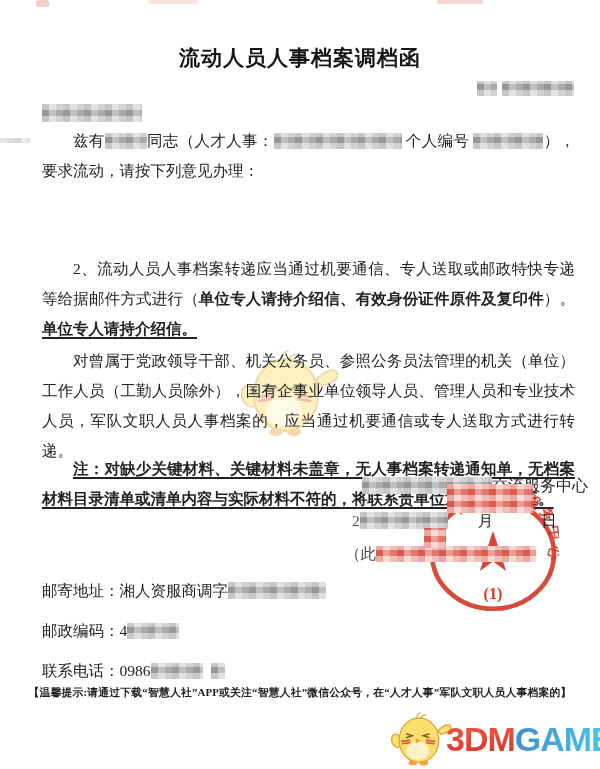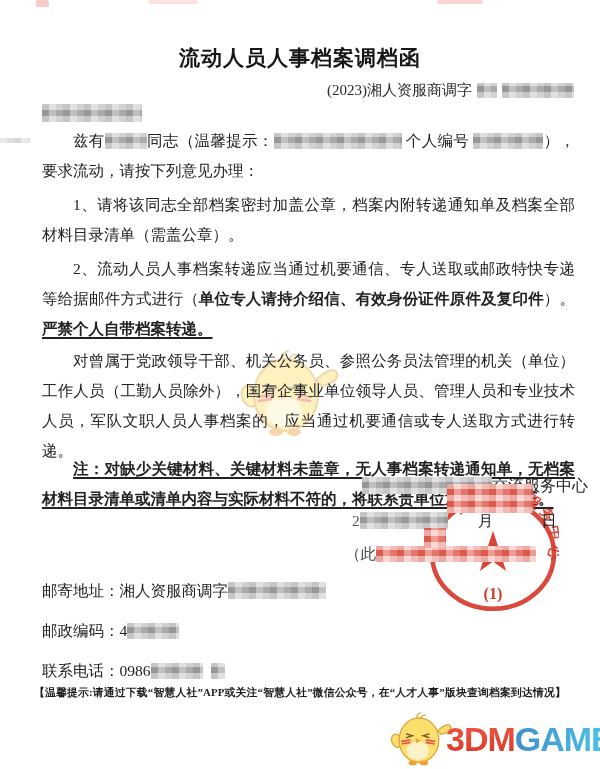--- a/index.html
+++ b/index.html
@@ -87,38 +87,36 @@
       <path d="M22 57 l13 -2 M23 61 l12 -2 M62 55 l13 2 M62 59 l12 2" stroke="#E2574B" stroke-width="2.6" stroke-linecap="round"></path>
       <path d="M45 52 l8 4 l-8 4 z" fill="#F0A03A"></path>
       <path d="M80 40 q16 -15 21 -7 q3 8 -15 13 z" fill="#FBDE6C" stroke="#D9A43C" stroke-width="2"></path>
       <ellipse cx="40" cy="92" rx="7" ry="4" fill="#F0A03A"></ellipse>
       <ellipse cx="58" cy="92" rx="7" ry="4" fill="#F0A03A"></ellipse>
     </svg>
   </div>
 
   <div class="title body-z">流动人员人事档案调档函</div>
   <div class="docnum body-z">
-    <span>(2023)湘人资服商调字</span>
     <span class="mz" style="width:20px;height:15px;"></span>
     <span class="mz" style="width:72px;height:15px;"></span>
   </div>
 
   <div class="abs body-z" style="left:42px;top:104px;">
     <span class="mz" style="width:100px;height:18px;"></span>
     <span class="mz" style="width:58px;height:5px;vertical-align:-6px;margin-left:-70px;opacity:.7;"></span>
   </div>
 
   <p class="para indent body-z" style="top:126px;">
-    <span>兹有</span><span class="mz" style="width:42px;height:16px;"></span><span>同志（温馨提示：</span><span class="mz" style="width:128px;height:16px;"></span> <span>个人编号</span> <span class="mz" style="width:70px;height:16px;"></span><span>），</span><span>要求流动，请按下列意见办理：</span>
+    <span>兹有</span><span class="mz" style="width:42px;height:16px;"></span><span>同志（人才人事：</span><span class="mz" style="width:128px;height:16px;"></span> <span>个人编号</span> <span class="mz" style="width:70px;height:16px;"></span><span>），</span><span>要求流动，请按下列意见办理：</span>
   </p>
 
-  <p class="para indent body-z" style="top:190px;">1、请将该同志全部档案密封加盖公章，档案内附转递通知单及档案全部材料目录清单（需盖公章）。</p>
 
   <p class="para indent body-z" style="top:254px;">
-    <span>2、流动人员人事档案转递应当通过机要通信、专人送取或邮政特快专递等给据邮件方式进行（</span><span class="b">单位专人请持介绍信、有效身份证件原件及复印件</span><span>）。</span><span class="b u">严禁个人自带档案转递。</span>
+    <span>2、流动人员人事档案转递应当通过机要通信、专人送取或邮政特快专递等给据邮件方式进行（</span><span class="b">单位专人请持介绍信、有效身份证件原件及复印件</span><span>）。</span><span class="b u">单位专人请持介绍信。</span>
   </p>
 
   <p class="para indent b u body-z" style="top:426px;">注：对缺少关键材料、关键材料未盖章，无人事档案转递通知单，无档案材料目录清单或清单内容与实际材料不符的，将联系贵单位退回予以补正。</p>
 
   <p class="para indent body-z" style="top:346px;">对曾属于党政领导干部、机关公务员、参照公务员法管理的机关（单位）工作人员（工勤人员除外），国有企事业单位领导人员、管理人员和专业技术人员，军队文职人员人事档案的，应当通过机要通信或专人送取方式进行转递。</p>
 
   <div class="sig" style="top:476px;right:12px;">
     <span class="mz" style="width:130px;height:17px;"></span><span style="font-size:16px;">交流服务中心</span>
   </div>
   <div class="sig" style="top:511px;left:352px;">
@@ -148,21 +146,21 @@
   <div class="contact-line" style="top:581px;">
     <span>邮寄地址：</span><span>湘人资服商调字</span><span class="mz" style="width:98px;height:17px;"></span>
   </div>
   <div class="contact-line" style="top:621px;">
     <span>邮政编码：</span><span>4</span><span class="mz" style="width:52px;height:16px;"></span>
   </div>
   <div class="contact-line" style="top:661px;">
     <span>联系电话：</span><span>0986</span><span class="mz" style="width:52px;height:16px;"></span><span class="mz" style="width:14px;height:16px;margin-left:8px;"></span>
   </div>
 
-  <div class="footer-tip">【温馨提示:请通过下载“智慧人社”APP或关注“智慧人社”微信公众号，在“人才人事”版块查询档案到达情况】</div>
+  <div class="footer-tip">【温馨提示:请通过下载“智慧人社”APP或关注“智慧人社”微信公众号，在“人才人事”军队文职人员人事档案的】</div>
 
   <div class="logo">
     <span>
       <svg width="66" height="62" viewBox="0 0 100 100">
         <ellipse cx="14" cy="56" rx="8" ry="11" fill="#FBDE6C" stroke="#D9A43C" stroke-width="2" transform="rotate(-20 14 56)"></ellipse>
         <ellipse cx="50" cy="55" rx="32" ry="36" fill="#FBDE6C" stroke="#D9A43C" stroke-width="2"></ellipse>
         <ellipse cx="48" cy="72" rx="18" ry="15" fill="#FCF2C8"></ellipse>
         <path d="M46 20 q1 -8 6 -9 M52 20 q4 -6 8 -5" fill="none" stroke="#D9A43C" stroke-width="2" stroke-linecap="round"></path>
         <path d="M30 45 l9 3 l-9 3 M66 45 l-9 3 l9 3" fill="none" stroke="#6b5526" stroke-width="2.4" stroke-linecap="round"></path>
         <path d="M22 57 l13 -2 M23 61 l12 -2 M62 55 l13 2 M62 59 l12 2" stroke="#E2574B" stroke-width="2.6" stroke-linecap="round"></path>

